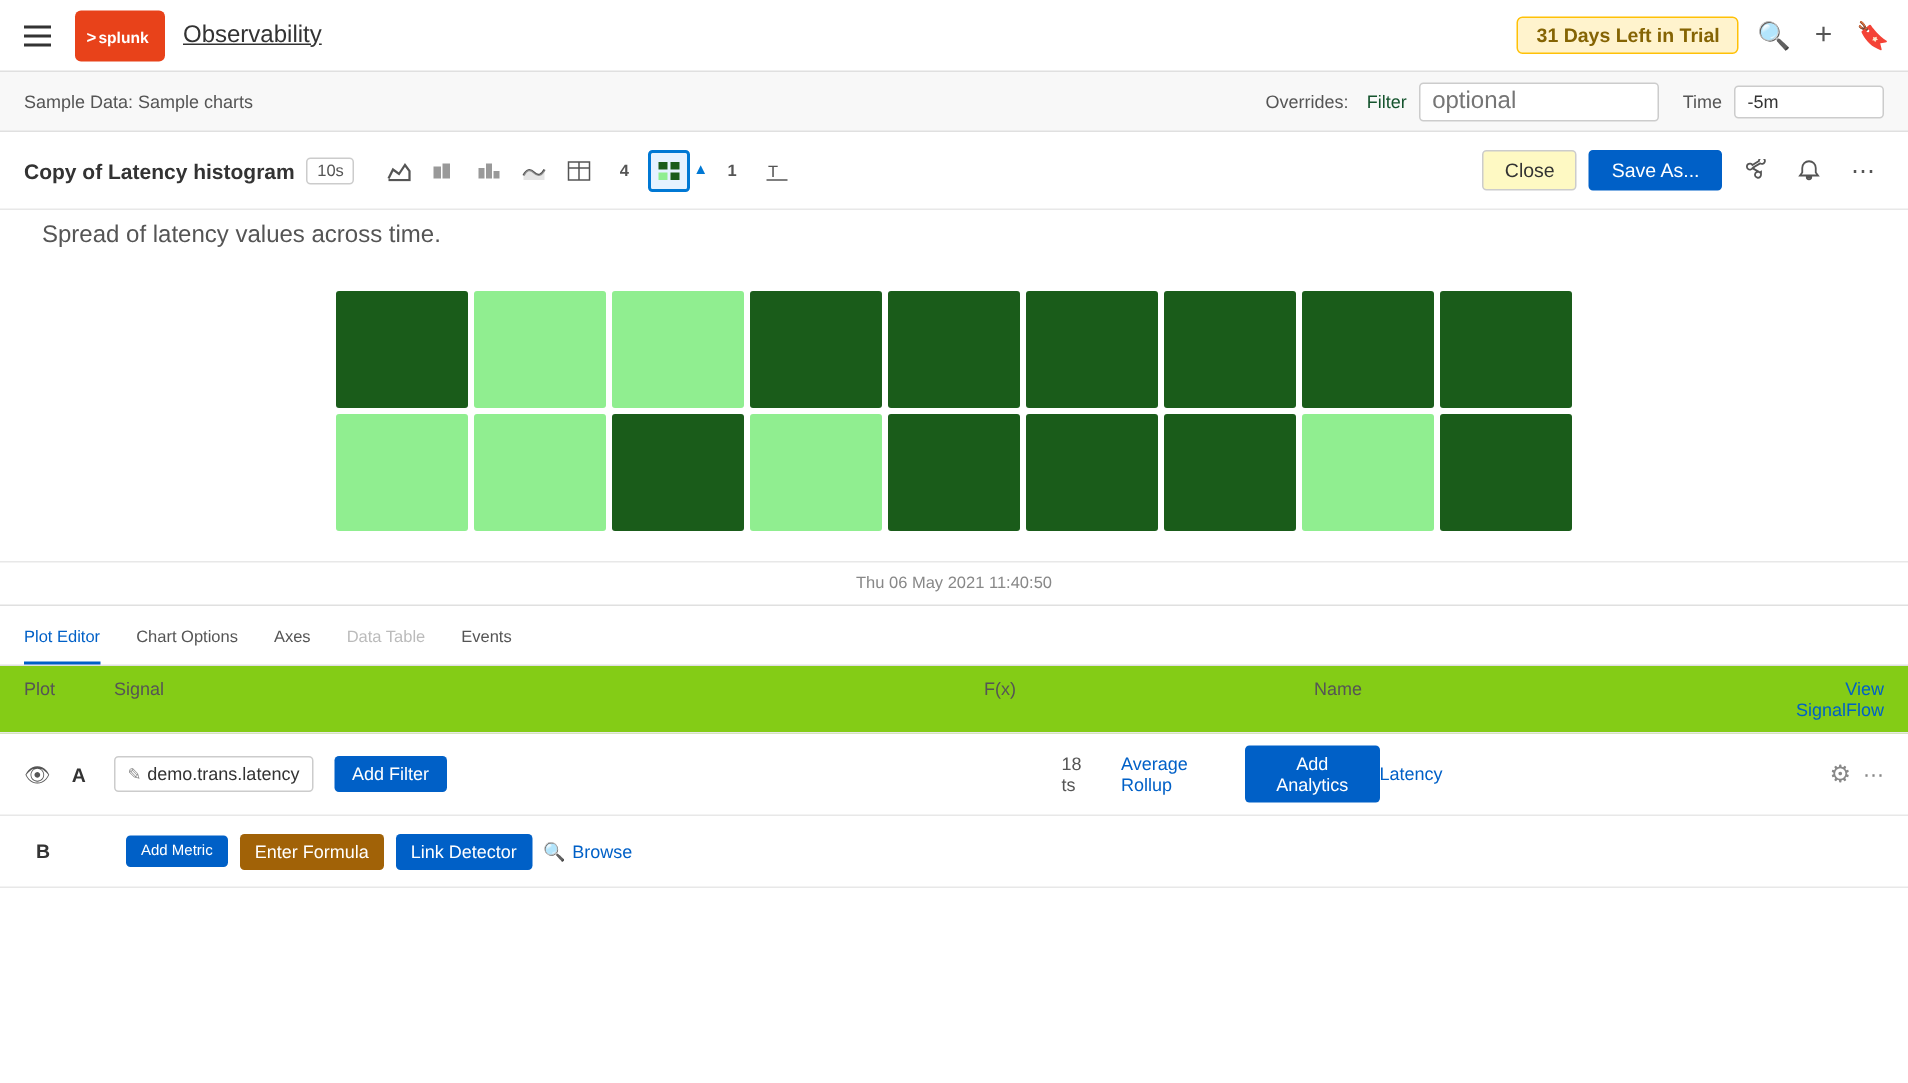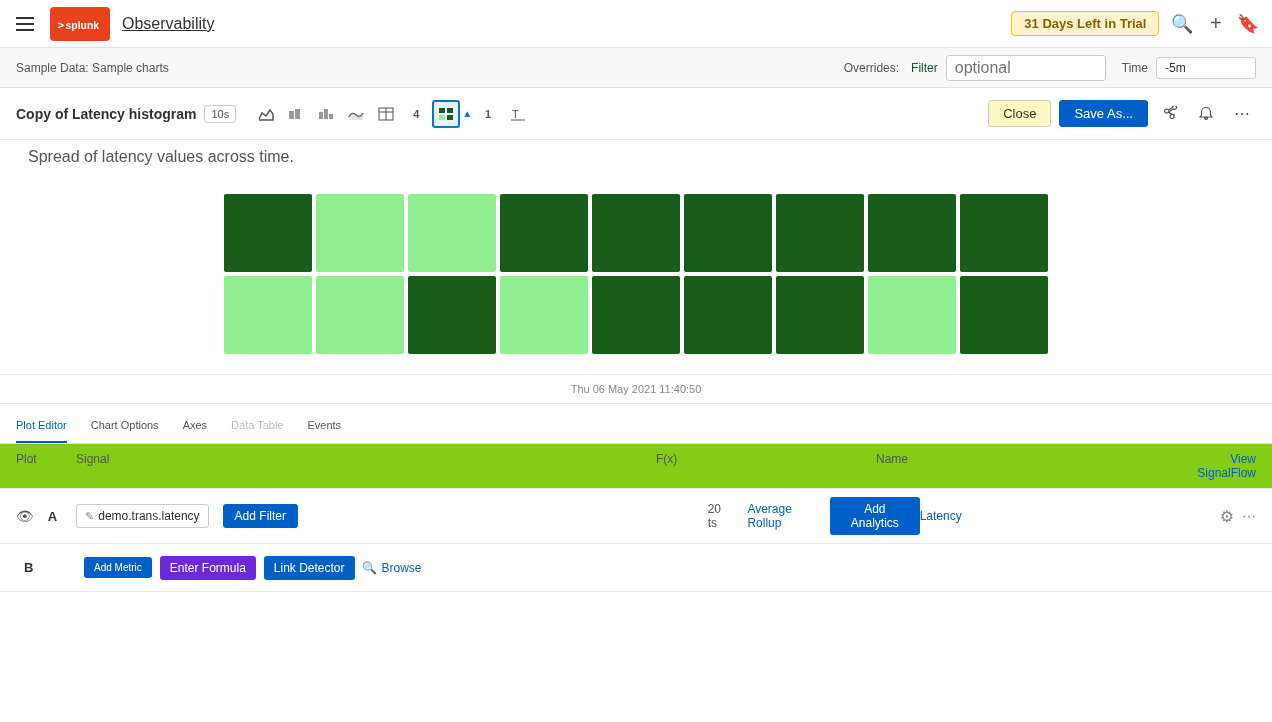--- a/index.html
+++ b/index.html
@@ -87,21 +87,21 @@
     .ts-count { font-size: 12px; color: #555; margin: 0 8px; }
     .avg-rollup { color: #0060c7; font-size: 12px; cursor: pointer; }
     .btn-add-analytics { background: #0060c7; color: #fff; border: none; border-radius: 3px; padding: 5px 12px; font-size: 12px; cursor: pointer; }
     .name-link { color: #0060c7; font-size: 12px; cursor: pointer; }
     .gear-icon { color: #888; font-size: 16px; cursor: pointer; }
     .more-icon { color: #888; font-size: 14px; cursor: pointer; }
 
     
     .table-row-b { display: flex; align-items: center; padding: 8px 16px; border-bottom: 1px solid #e8e8e8; min-height: 48px; gap: 8px; }
     .btn-add-metric { background: #0060c7; color: #fff; border: none; border-radius: 3px; padding: 5px 10px; font-size: 10px; cursor: pointer; }
-    .btn-enter-formula { background: #6d28d9; color: #fff; border: none; border-radius: 3px; padding: 5px 10px; font-size: 12px; cursor: pointer; }
+    .btn-enter-formula { background: #a16207; color: #fff; border: none; border-radius: 3px; padding: 5px 10px; font-size: 12px; cursor: pointer; }
     .btn-link-detector { background: #0060c7; color: #fff; border: none; border-radius: 3px; padding: 5px 10px; font-size: 12px; cursor: pointer; }
     .browse-link { color: #0060c7; font-size: 12px; cursor: pointer; display: flex; align-items: center; gap: 4px; }
   </style>
 </head>
 <body>
 
 <div class="top-nav">
   <button class="hamburger" style="background:none;border:none;cursor:pointer;padding:4px;">
     <span></span>
       <span></span>
@@ -271,21 +271,21 @@
       <span class="plot-letter">A</span>
     </div>
     <div style="flex:1;display:flex;align-items:center;gap:6px;">
       <div class="metric-badge">
         <span class="metric-icon">✎</span>
         <span>demo.trans.latency</span>
       </div>
       <button class="btn-add-filter">Add Filter</button>
     </div>
     <div style="width:220px;display:flex;align-items:center;gap:8px;">
-      <span class="ts-count">20 ts</span>
+      <span class="ts-count">18 ts</span>
       <span class="avg-rollup">Average Rollup</span>
       <button class="btn-add-analytics">Add Analytics</button>
     </div>
     <div style="width:300px;display:flex;align-items:flex-end;">
       <span class="name-link">Latency</span>
     </div>
     <div style="display:flex;align-items:center;gap:8px;margin-left:auto;">
       <span class="gear-icon">⚙</span>
       <span class="more-icon">⋯</span>
     </div>

